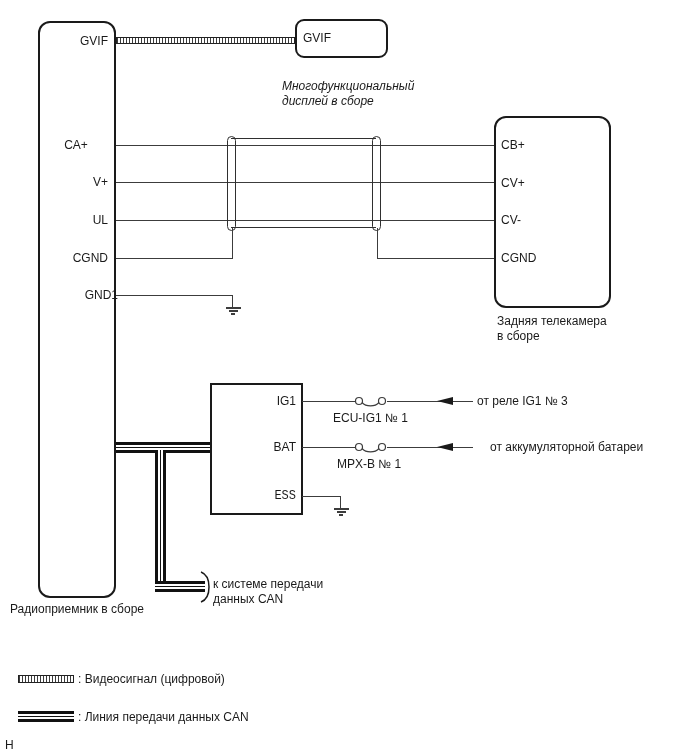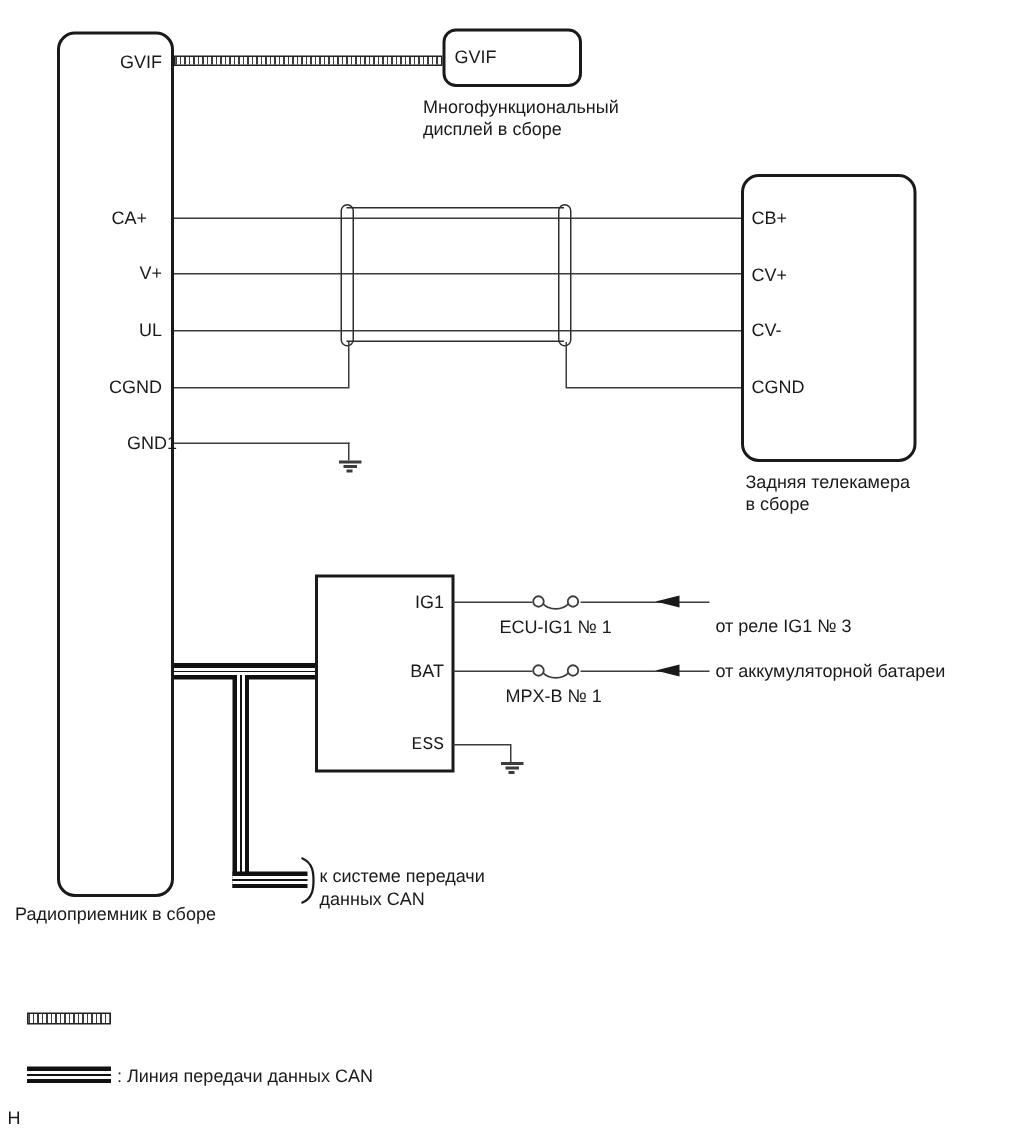--- a/index.html
+++ b/index.html
@@ -64,30 +64,30 @@
   <div class="can-v" style="left:155px;top:450px;height:142px;"></div>
   <div class="can-h" style="left:155px;top:581px;width:50px;"></div>
   <svg class="brace" style="left:200px;top:571px;" width="12" height="32" viewBox="0 0 12 32">
     <path d="M1,1 C9,4 9,12 9,16 C9,20 9,28 1,31" fill="none" stroke="#1a1a1a" stroke-width="1.5"></path>
   </svg>
   <div class="lbl" style="left:213px;top:577px;">к системе передачи
 данных CAN</div>
 
   <div class="box rounded" style="left:38px;top:21px;width:78px;height:577px;"></div>
   <div class="pin pin-r" style="left:44px;top:34px;width:64px;">GVIF</div>
-  <div class="pin pin-r" style="left:34px;top:138px;width:64px;">CA+</div>
+  <div class="pin pin-r" style="left:44px;top:138px;width:64px;text-align:center;">CA+</div>
   <div class="pin pin-r" style="left:44px;top:175px;width:64px;">V+</div>
   <div class="pin pin-r" style="left:44px;top:213px;width:64px;">UL</div>
   <div class="pin pin-r" style="left:44px;top:251px;width:64px;">CGND</div>
   <div class="pin pin-r" style="left:54px;top:288px;width:64px;">GND1</div>
   <div class="lbl nowrap" style="left:10px;top:602px;">Радиоприемник в сборе</div>
 
   <div class="box rounded-sm" style="left:295px;top:19px;width:93px;height:39px;"></div>
   <div class="pin" style="left:303px;top:31px;">GVIF</div>
-  <div class="lbl" style="left:282px;top:64px;">Многофункциональный
+  <div class="lbl" style="left:282px;top:79px;font-style:italic;">Многофункциональный
 дисплей в сборе</div>
 
   <div class="box rounded" style="left:494px;top:116px;width:117px;height:192px;"></div>
   <div class="pin" style="left:501px;top:138px;">CB+</div>
   <div class="pin" style="left:501px;top:176px;">CV+</div>
   <div class="pin" style="left:501px;top:213px;">CV-</div>
   <div class="pin" style="left:501px;top:251px;">CGND</div>
   <div class="lbl" style="left:497px;top:314px;">Задняя телекамера
 в сборе</div>
 
@@ -98,40 +98,41 @@
 
   <div class="wire hwire" style="left:302px;top:401px;width:53px;"></div>
   <svg class="fuse" style="left:354px;top:394px;" width="33" height="14" viewBox="0 0 33 14">
     <circle cx="5" cy="7" r="3.5" fill="#fff" stroke="#3c3c3c" stroke-width="1.2"></circle>
     <circle cx="28" cy="7" r="3.5" fill="#fff" stroke="#3c3c3c" stroke-width="1.2"></circle>
     <path d="M8,8.5 C12,13 21,13 25,8.5" fill="none" stroke="#3c3c3c" stroke-width="1.2"></path>
   </svg>
   <div class="wire hwire" style="left:387px;top:401px;width:86px;"></div>
   <div class="arrow-l" style="left:437px;top:397px;"></div>
   <div class="lbl nowrap" style="left:333px;top:411px;">ECU-IG1 № 1</div>
-  <div class="lbl nowrap" style="left:477px;top:394px;margin-top:16px;">от реле IG1 № 3</div>
+  <div class="lbl nowrap" style="left:477px;top:394px;">от реле IG1 № 3</div>
 
   <div class="wire hwire" style="left:302px;top:447px;width:53px;"></div>
   <svg class="fuse" style="left:354px;top:440px;" width="33" height="14" viewBox="0 0 33 14">
     <circle cx="5" cy="7" r="3.5" fill="#fff" stroke="#3c3c3c" stroke-width="1.2"></circle>
     <circle cx="28" cy="7" r="3.5" fill="#fff" stroke="#3c3c3c" stroke-width="1.2"></circle>
     <path d="M8,8.5 C12,13 21,13 25,8.5" fill="none" stroke="#3c3c3c" stroke-width="1.2"></path>
   </svg>
   <div class="wire hwire" style="left:387px;top:447px;width:86px;"></div>
   <div class="arrow-l" style="left:437px;top:443px;"></div>
   <div class="lbl nowrap" style="left:337px;top:457px;">MPX-B № 1</div>
-  <div class="lbl nowrap" style="left:477px;top:440px;">от аккумуляторной батареи</div>
+  <div class="lbl nowrap" style="left:490px;top:440px;">от аккумуляторной батареи</div>
 
   <div class="wire hwire" style="left:302px;top:496px;width:38px;"></div>
   <div class="wire vwire" style="left:340px;top:496px;height:12px;"></div>
   <div class="ground" style="left:333px;top:508px;">
     <div class="g1"></div>
       <div class="g2"></div>
       <div class="g3"></div>
   </div>
 
   <div class="hatch" style="left:18px;top:675px;width:56px;height:8px;"></div>
+  <div class="lbl nowrap" style="left:78px;top:672px;">: Видеосигнал (цифровой)</div>
   <div class="can-h" style="left:18px;top:711px;width:56px;"></div>
   <div class="lbl nowrap" style="left:78px;top:710px;">: Линия передачи данных CAN</div>
 
   <div class="lbl nowrap" style="left:5px;top:738px;">H</div>
 
 </div>
 
 </body></html>

